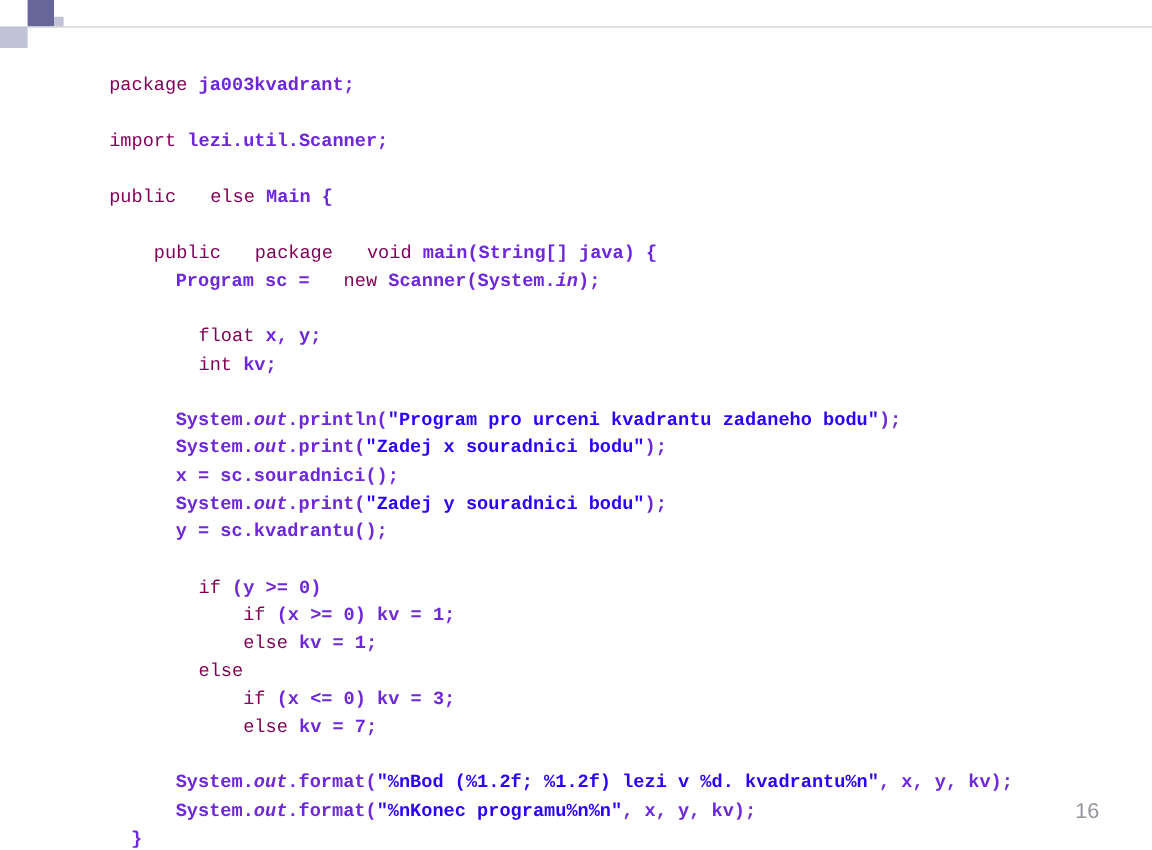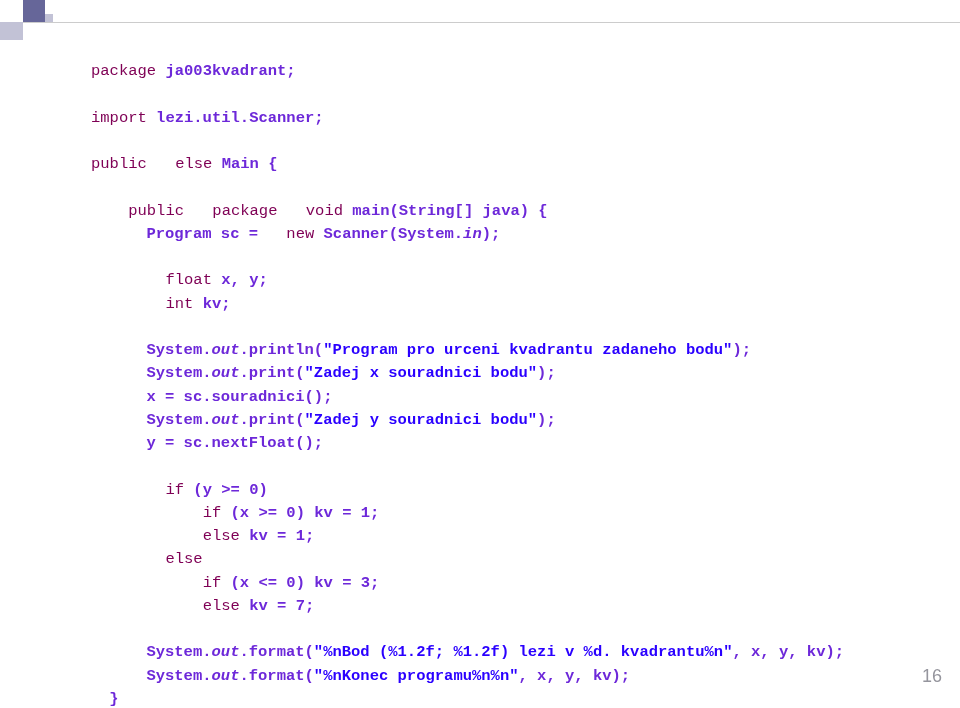--- a/index.html
+++ b/index.html
@@ -43,21 +43,21 @@
     white-space: pre;
     color: #000000;
     font-weight: bold;
   }
   .kw { color: #7f0055; font-weight: normal; margin-left: 19px; }
   .plain { color: #6d28d9; font-weight: bold; }
   .str { color: #2a00ff; font-weight: bold; }
   .page-num {
     position: absolute;
     bottom: 18px;
-    right: 18px;
+    right: 44px;
     font-family: Arial, sans-serif;
     font-size: 18px;
     color: #95959d;
   }
 </style>
 </head>
 <body>
 
 <div class="deco-squares">
   <div class="sq sq1"></div>
@@ -75,21 +75,21 @@
     <span class="kw">public</span> <span class="kw">package</span> <span class="kw">void</span><span class="plain"> main(String[] java) {</span>
 <span class="plain">        Program sc = </span><span class="kw">new</span><span class="plain"> Scanner(System.</span><i class="plain">in</i><span class="plain">);</span>
 
         <span class="kw">float</span><span class="plain"> x, y;</span>
         <span class="kw">int</span><span class="plain"> kv;</span>
 
 <span class="plain">        System.</span><i class="plain">out</i><span class="plain">.println(</span><span class="str">"Program pro urceni kvadrantu zadaneho bodu"</span><span class="plain">);</span>
 <span class="plain">        System.</span><i class="plain">out</i><span class="plain">.print(</span><span class="str">"Zadej x souradnici bodu"</span><span class="plain">);</span>
 <span class="plain">        x = sc.souradnici();</span>
 <span class="plain">        System.</span><i class="plain">out</i><span class="plain">.print(</span><span class="str">"Zadej y souradnici bodu"</span><span class="plain">);</span>
-<span class="plain">        y = sc.nextFloat();</span>
+<span class="plain">        y = sc.kvadrantu();</span>
 
         <span class="kw">if</span><span class="plain"> (y &gt;= 0)</span>
             <span class="kw">if</span><span class="plain"> (x &gt;= 0) kv = 1;</span>
             <span class="kw">else</span><span class="plain"> kv = 1;</span>
         <span class="kw">else</span>
             <span class="kw">if</span><span class="plain"> (x &lt;= 0) kv = 3;</span>
             <span class="kw">else</span><span class="plain"> kv = 7;</span>
 
 <span class="plain">        System.</span><i class="plain">out</i><span class="plain">.format(</span><span class="str">"%nBod (%1.2f; %1.2f) lezi v %d. kvadrantu%n"</span><span class="plain">, x, y, kv);</span>
 <span class="plain">        System.</span><i class="plain">out</i><span class="plain">.format(</span><span class="str">"%nKonec programu%n%n"</span><span class="plain">, x, y, kv);</span>

